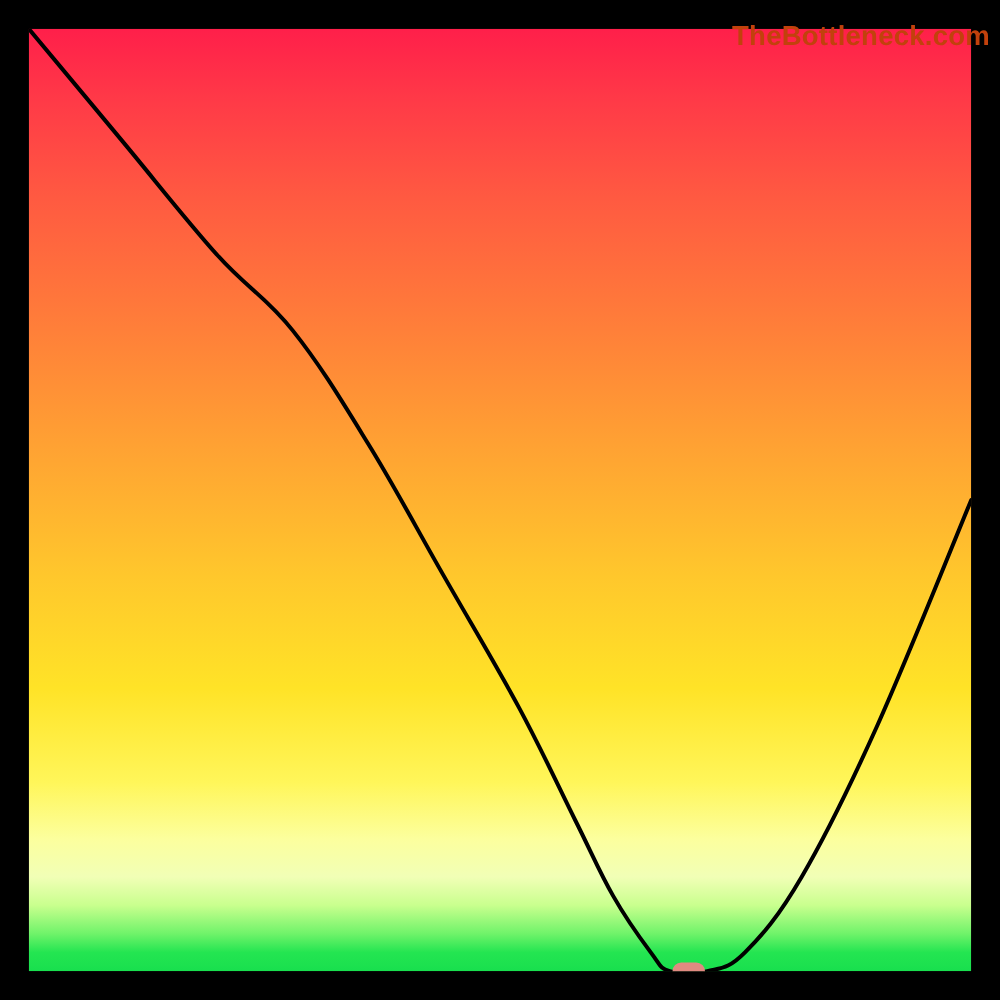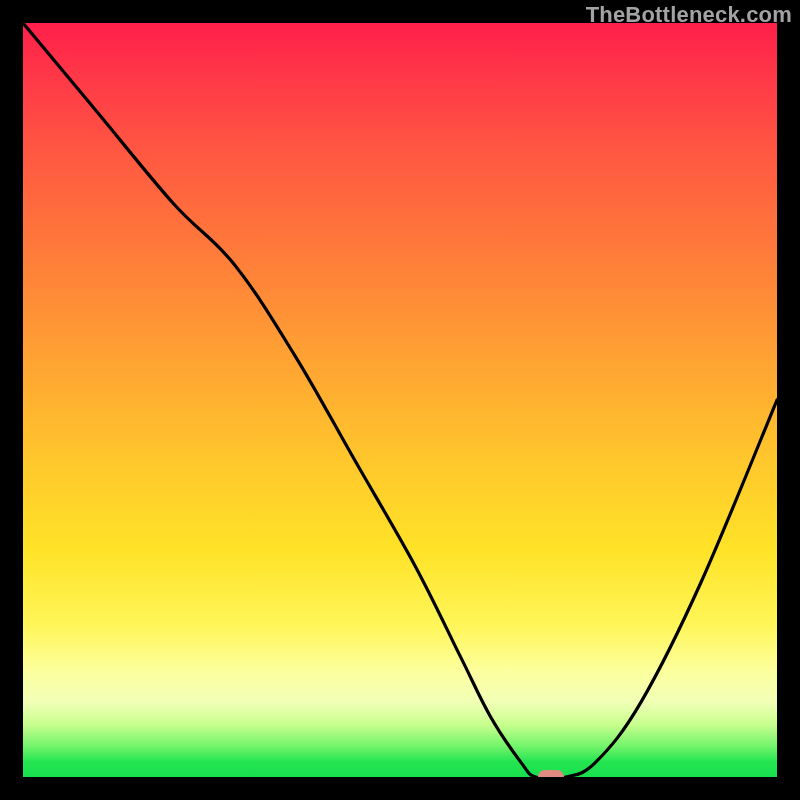--- a/index.html
+++ b/index.html
@@ -12,23 +12,23 @@
     font-family: Arial, Helvetica, sans-serif;
   }
   .frame {
     position: relative;
     width: 800px;
     height: 800px;
     background: #000;
   }
   .watermark {
     position: absolute;
-    top: 2px;
+    top: 16px;
     right: 8px;
-    color: #a3a3a3;
+    color: #c2410c;
     font-size: 22px;
     font-weight: 600;
     letter-spacing: 0.2px;
     z-index: 10;
   }
   .plot {
     position: absolute;
     left: 23px;
     top: 23px;
     width: 754px;

